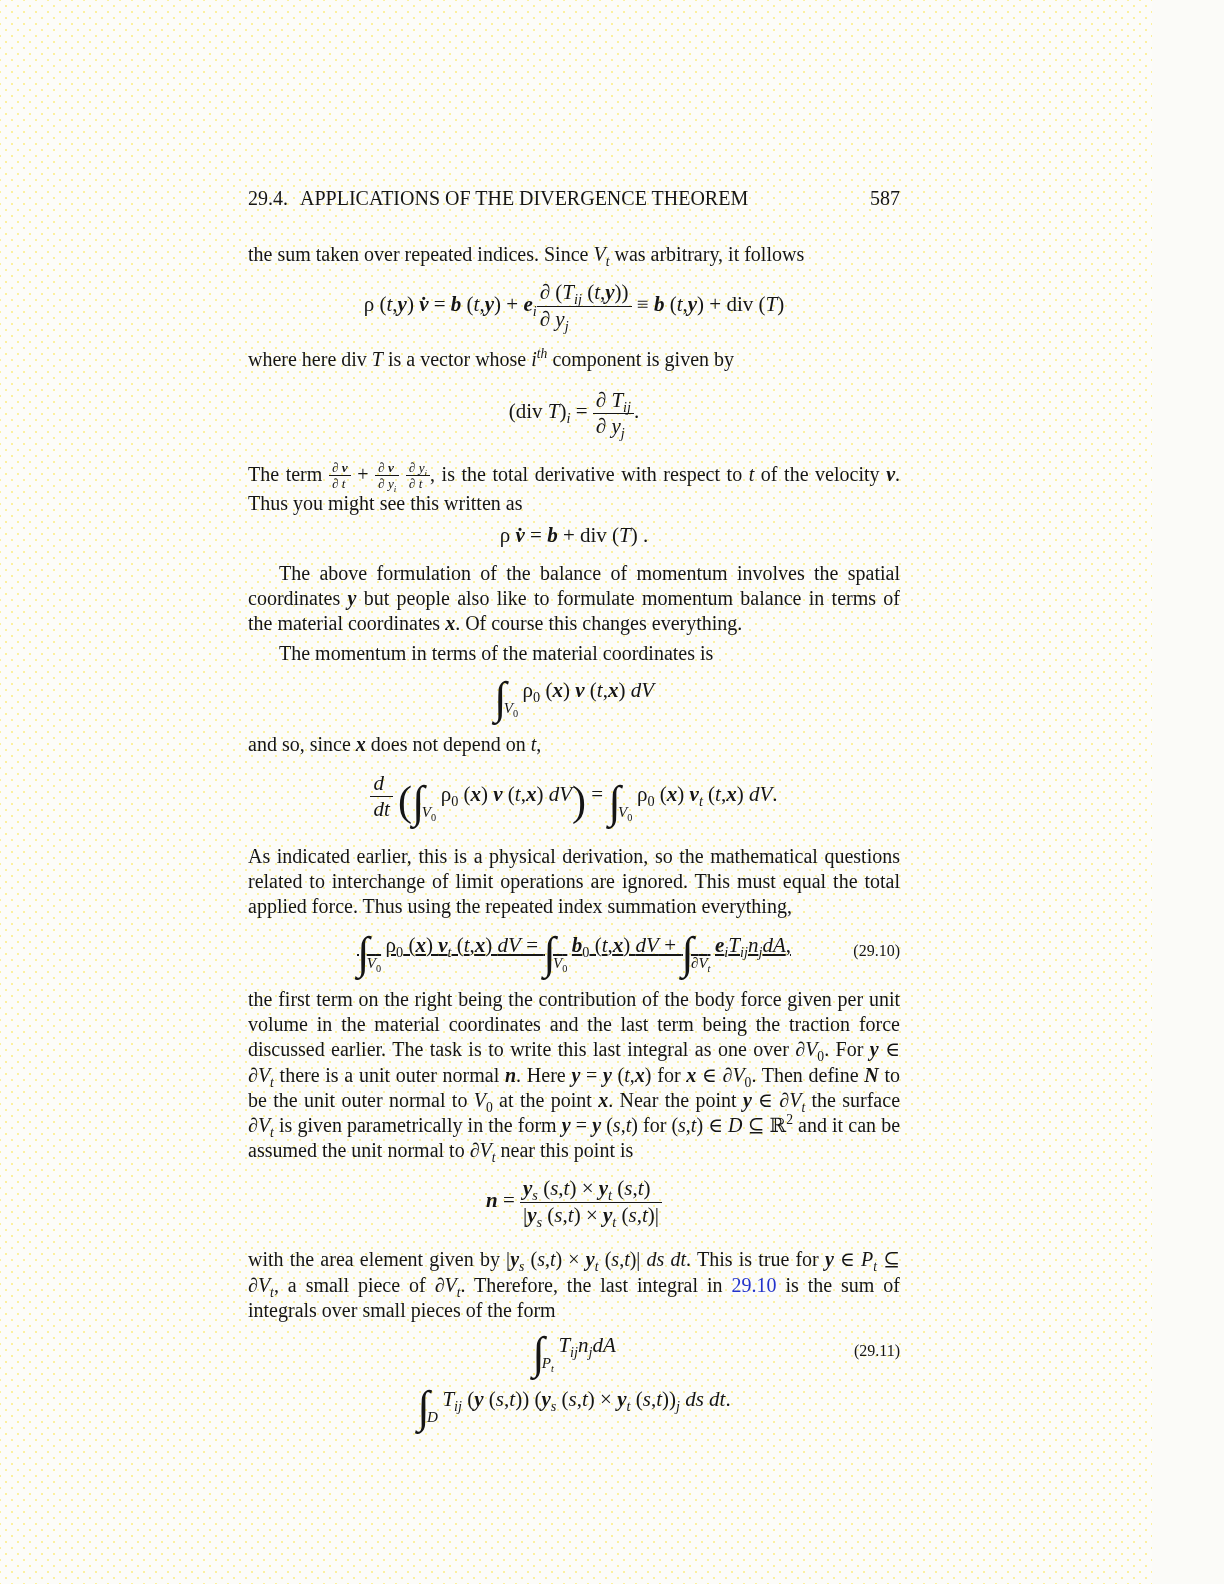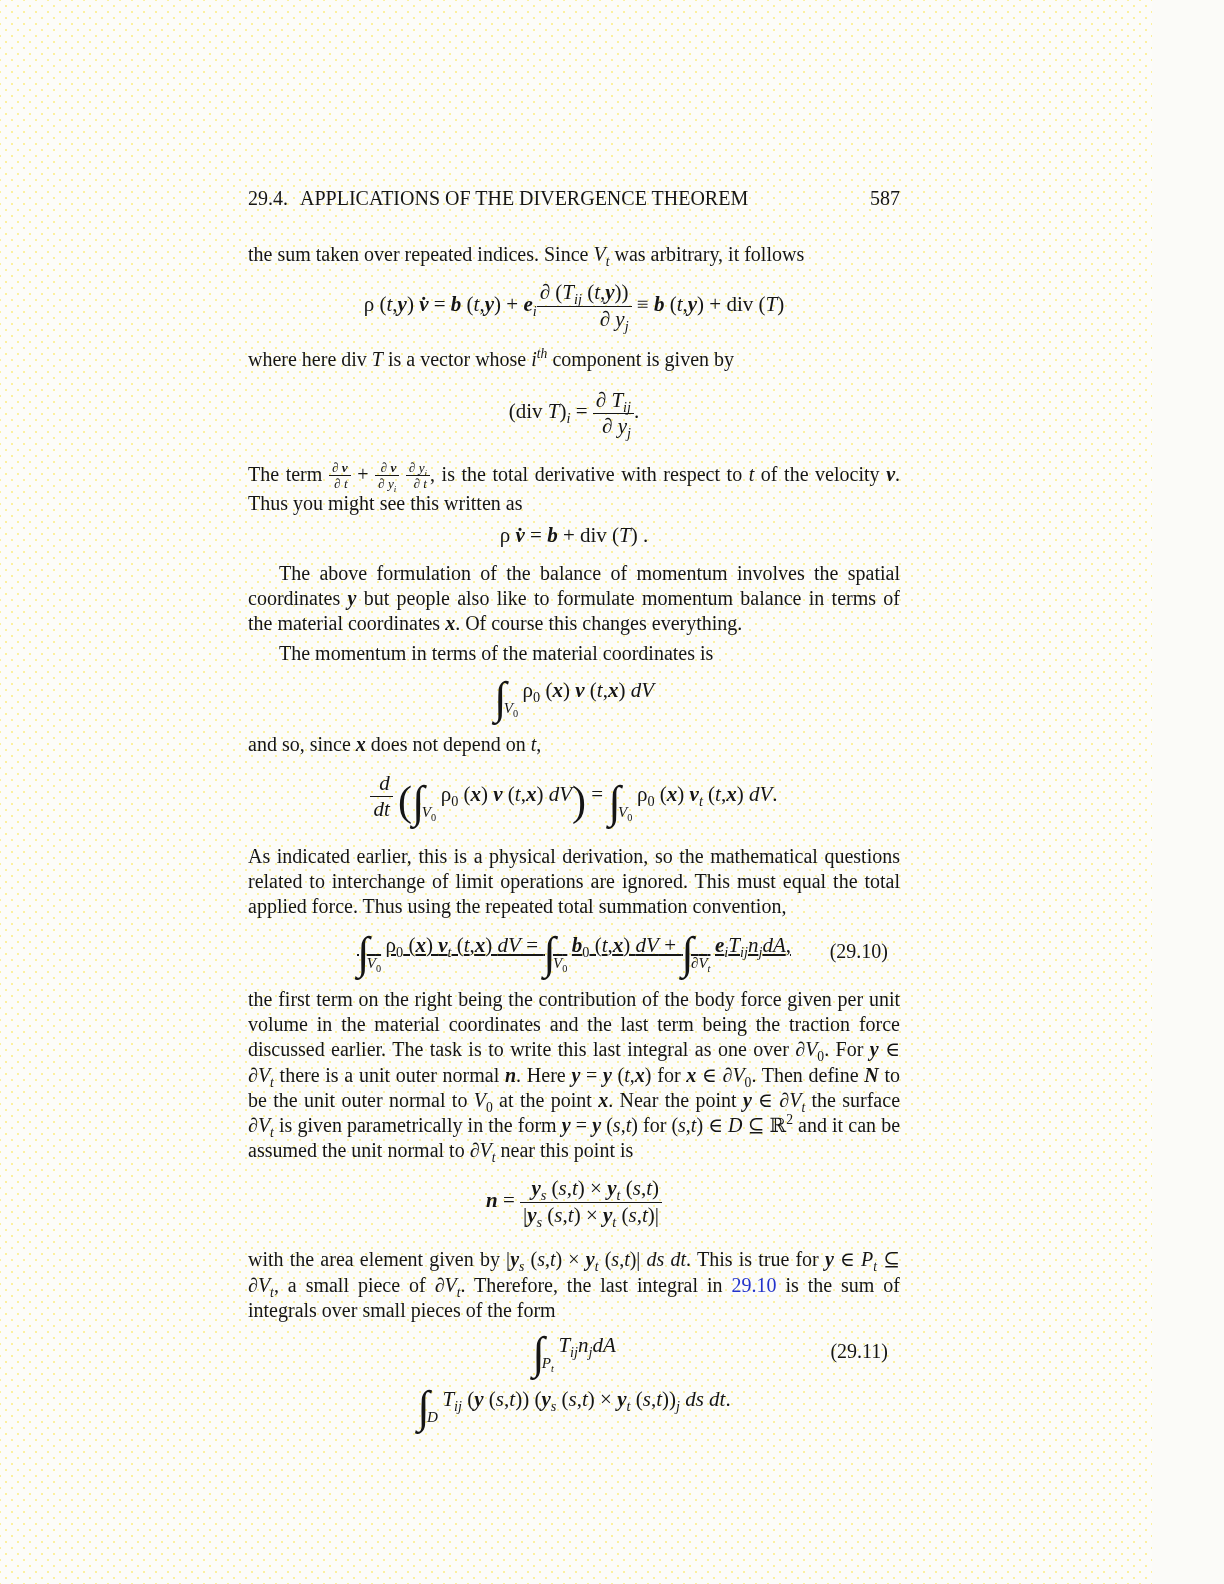--- a/index.html
+++ b/index.html
@@ -23,32 +23,32 @@
   .pagehead{display:flex;justify-content:space-between;align-items:baseline;margin-bottom:31px;}
   .pagehead .sec{white-space:nowrap;}
   .pagehead .secnum{margin-right:12px;}
   p{margin:0 0 5px 0;text-align:justify;}
   p.ind{text-indent:31px;}
   sub,sup{font-size:68%;line-height:0;}
   .bi{font-weight:700;font-style:italic;}
   a.xref{color:#2233cc;text-decoration:none;cursor:pointer;}
   
   .eq{position:relative;text-align:center;line-height:1.15;font-size:21px;}
-  .eq .eqnum{position:absolute;right:12px;top:50%;transform:translateY(-50%);font-size:20px;}
+  .eq .eqnum{position:absolute;right:0;top:50%;transform:translateY(-50%);font-size:16px;}
   .m1{margin:14px 0 16px;}
   .m2{margin:16px 0 22px;}
   .m3{margin:6px 0 14px;}
   .m4{margin:12px 0 18px;font-family:Liberation Serif, serif;}
   .m5{margin:14px 0 22px;}
   .m6{margin:14px 0 18px;text-decoration:underline;}
   .m7{margin:14px 0 20px;}
   .m8{margin:10px 0 12px;}
   .m9{margin:18px 0 0;}
   
-  .fr{display:inline-block;vertical-align:middle;text-align:right;line-height:1.12;}
+  .fr{display:inline-block;vertical-align:middle;text-align:left;line-height:1.12;}
   .fr>.nu{display:block;padding:0 3px 1px;}
   .fr>.de{display:block;border-top:1.4px solid #151515;padding:1px 3px 0;}
   .fr.sm{font-size:0.66em;line-height:1.05;}
   .fr.sm>.de{border-top-width:1px;}
   
   .intg{font-size:215%;line-height:0;vertical-align:-0.36em;font-weight:400;}
   .lim{font-size:0.72em;line-height:0;vertical-align:-1.05em;margin-left:-0.18em;margin-right:0.3em;}
   .bigp{font-size:200%;line-height:0;vertical-align:-0.33em;font-weight:300;}
 </style>
 </head>
@@ -85,21 +85,21 @@
   <div class="eq m4">
     <span><span class="intg">∫</span><span class="lim"><i>V</i><sub>0</sub></span>ρ<sub>0</sub> (<span class="bi">x</span>) <span class="bi">v</span> (<i>t</i>,<span class="bi">x</span>) <i>dV</i></span>
   </div>
 
   <p>and so, since <span class="bi">x</span> does not depend on <i>t</i>,</p>
 
   <div class="eq m5">
     <span><span class="fr"><span class="nu"><i>d</i></span><span class="de"><i>dt</i></span></span> <span class="bigp">(</span><span class="intg">∫</span><span class="lim"><i>V</i><sub>0</sub></span>ρ<sub>0</sub> (<span class="bi">x</span>) <span class="bi">v</span> (<i>t</i>,<span class="bi">x</span>) <i>dV</i><span class="bigp">)</span> = <span class="intg">∫</span><span class="lim"><i>V</i><sub>0</sub></span>ρ<sub>0</sub> (<span class="bi">x</span>) <span class="bi">v</span><sub><i>t</i></sub> (<i>t</i>,<span class="bi">x</span>) <i>dV</i>.</span>
   </div>
 
-  <p>As indicated earlier, this is a physical derivation, so the mathematical questions related to interchange of limit operations are ignored. This must equal the total applied force. Thus using the repeated total summation convention,</p>
+  <p>As indicated earlier, this is a physical derivation, so the mathematical questions related to interchange of limit operations are ignored. This must equal the total applied force. Thus using the repeated index summation everything,</p>
 
   <div class="eq m6">
     <span><span class="intg">∫</span><span class="lim"><i>V</i><sub>0</sub></span>ρ<sub>0</sub> (<span class="bi">x</span>) <span class="bi">v</span><sub><i>t</i></sub> (<i>t</i>,<span class="bi">x</span>) <i>dV</i> = <span class="intg">∫</span><span class="lim"><i>V</i><sub>0</sub></span><span class="bi">b</span><sub>0</sub> (<i>t</i>,<span class="bi">x</span>) <i>dV</i> + <span class="intg">∫</span><span class="lim">∂<i>V</i><sub><i>t</i></sub></span><span class="bi">e</span><sub><i>i</i></sub><i>T</i><sub><i>ij</i></sub><i>n</i><sub><i>j</i></sub><i>dA</i>,</span>
     <span class="eqnum">(29.10)</span>
   </div>
 
   <p>the first term on the right being the contribution of the body force given per unit volume in the material coordinates and the last term being the traction force discussed earlier. The task is to write this last integral as one over ∂<i>V</i><sub>0</sub>. For <span class="bi">y</span> ∈ ∂<i>V</i><sub><i>t</i></sub> there is a unit outer normal <span class="bi">n</span>. Here <span class="bi">y</span> = <span class="bi">y</span> (<i>t</i>,<span class="bi">x</span>) for <span class="bi">x</span> ∈ ∂<i>V</i><sub>0</sub>. Then define <span class="bi">N</span> to be the unit outer normal to <i>V</i><sub>0</sub> at the point <span class="bi">x</span>. Near the point <span class="bi">y</span> ∈ ∂<i>V</i><sub><i>t</i></sub> the surface ∂<i>V</i><sub><i>t</i></sub> is given parametrically in the form <span class="bi">y</span> = <span class="bi">y</span> (<i>s</i>,<i>t</i>) for (<i>s</i>,<i>t</i>) ∈ <i>D</i> ⊆ ℝ<sup>2</sup> and it can be assumed the unit normal to ∂<i>V</i><sub><i>t</i></sub> near this point is</p>
 
   <div class="eq m7">
     <span><span class="bi">n</span> = <span class="fr"><span class="nu"><span class="bi">y</span><sub><i>s</i></sub> (<i>s</i>,<i>t</i>) × <span class="bi">y</span><sub><i>t</i></sub> (<i>s</i>,<i>t</i>)</span><span class="de">|<span class="bi">y</span><sub><i>s</i></sub> (<i>s</i>,<i>t</i>) × <span class="bi">y</span><sub><i>t</i></sub> (<i>s</i>,<i>t</i>)|</span></span></span>

